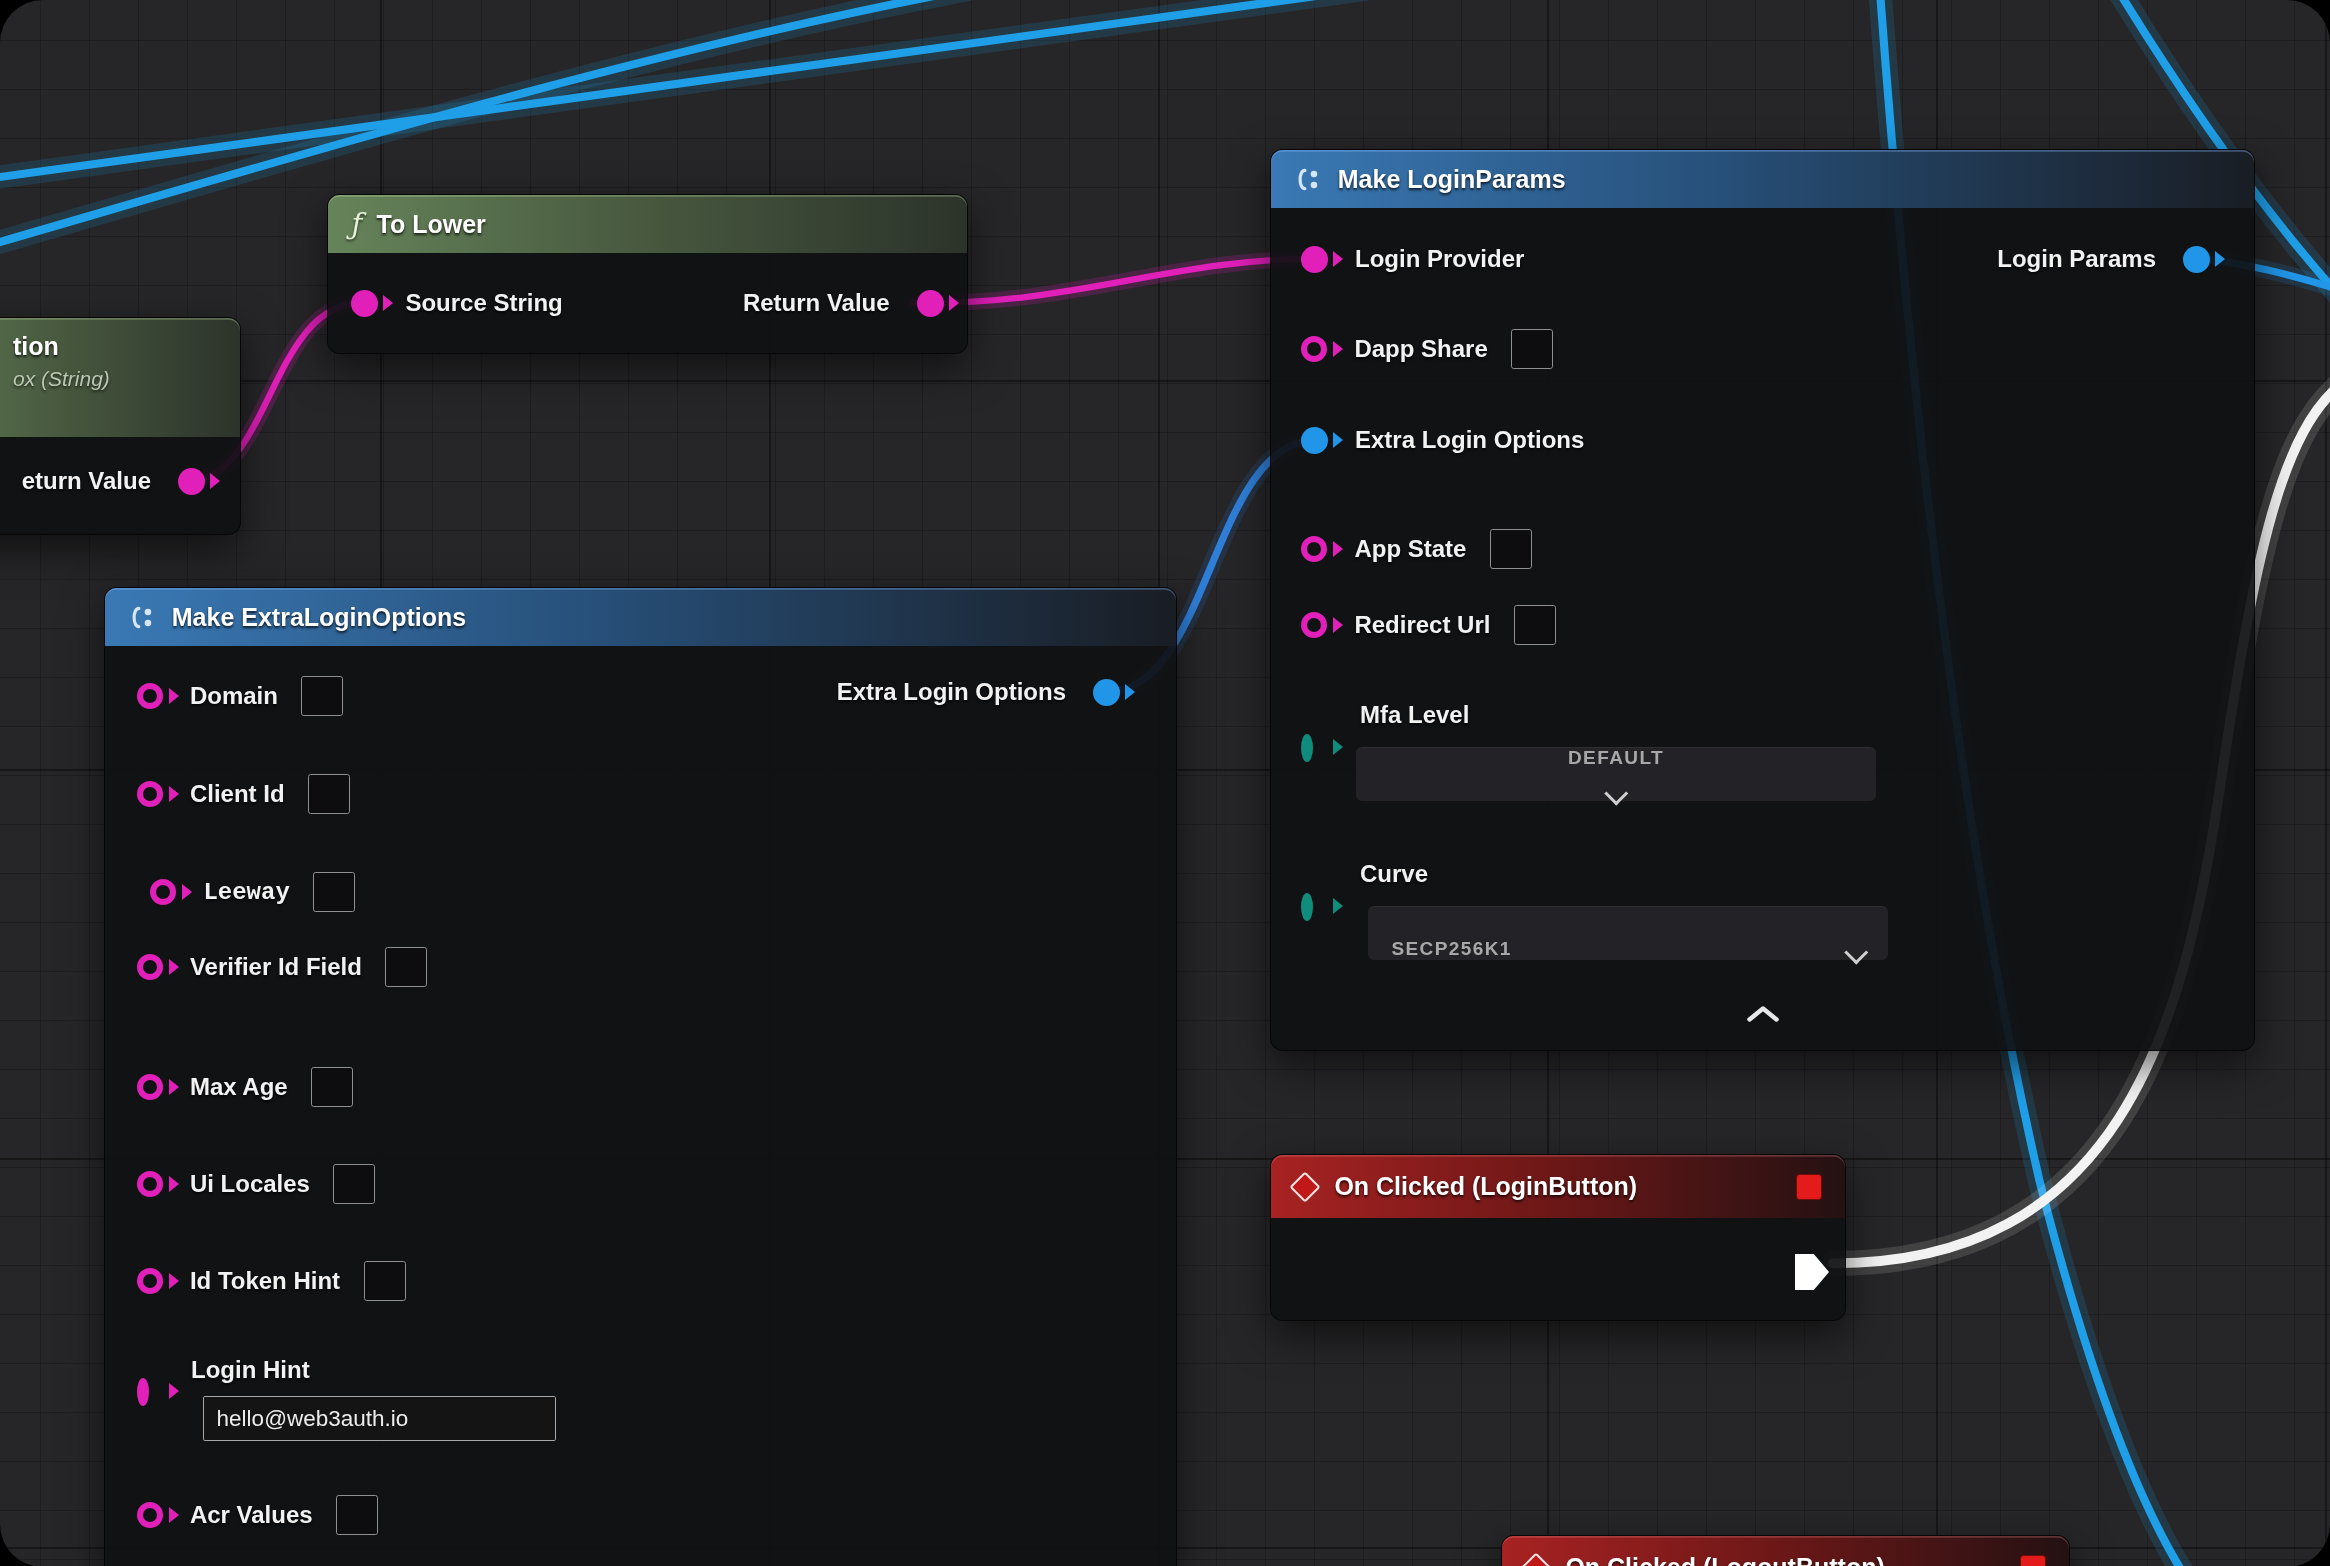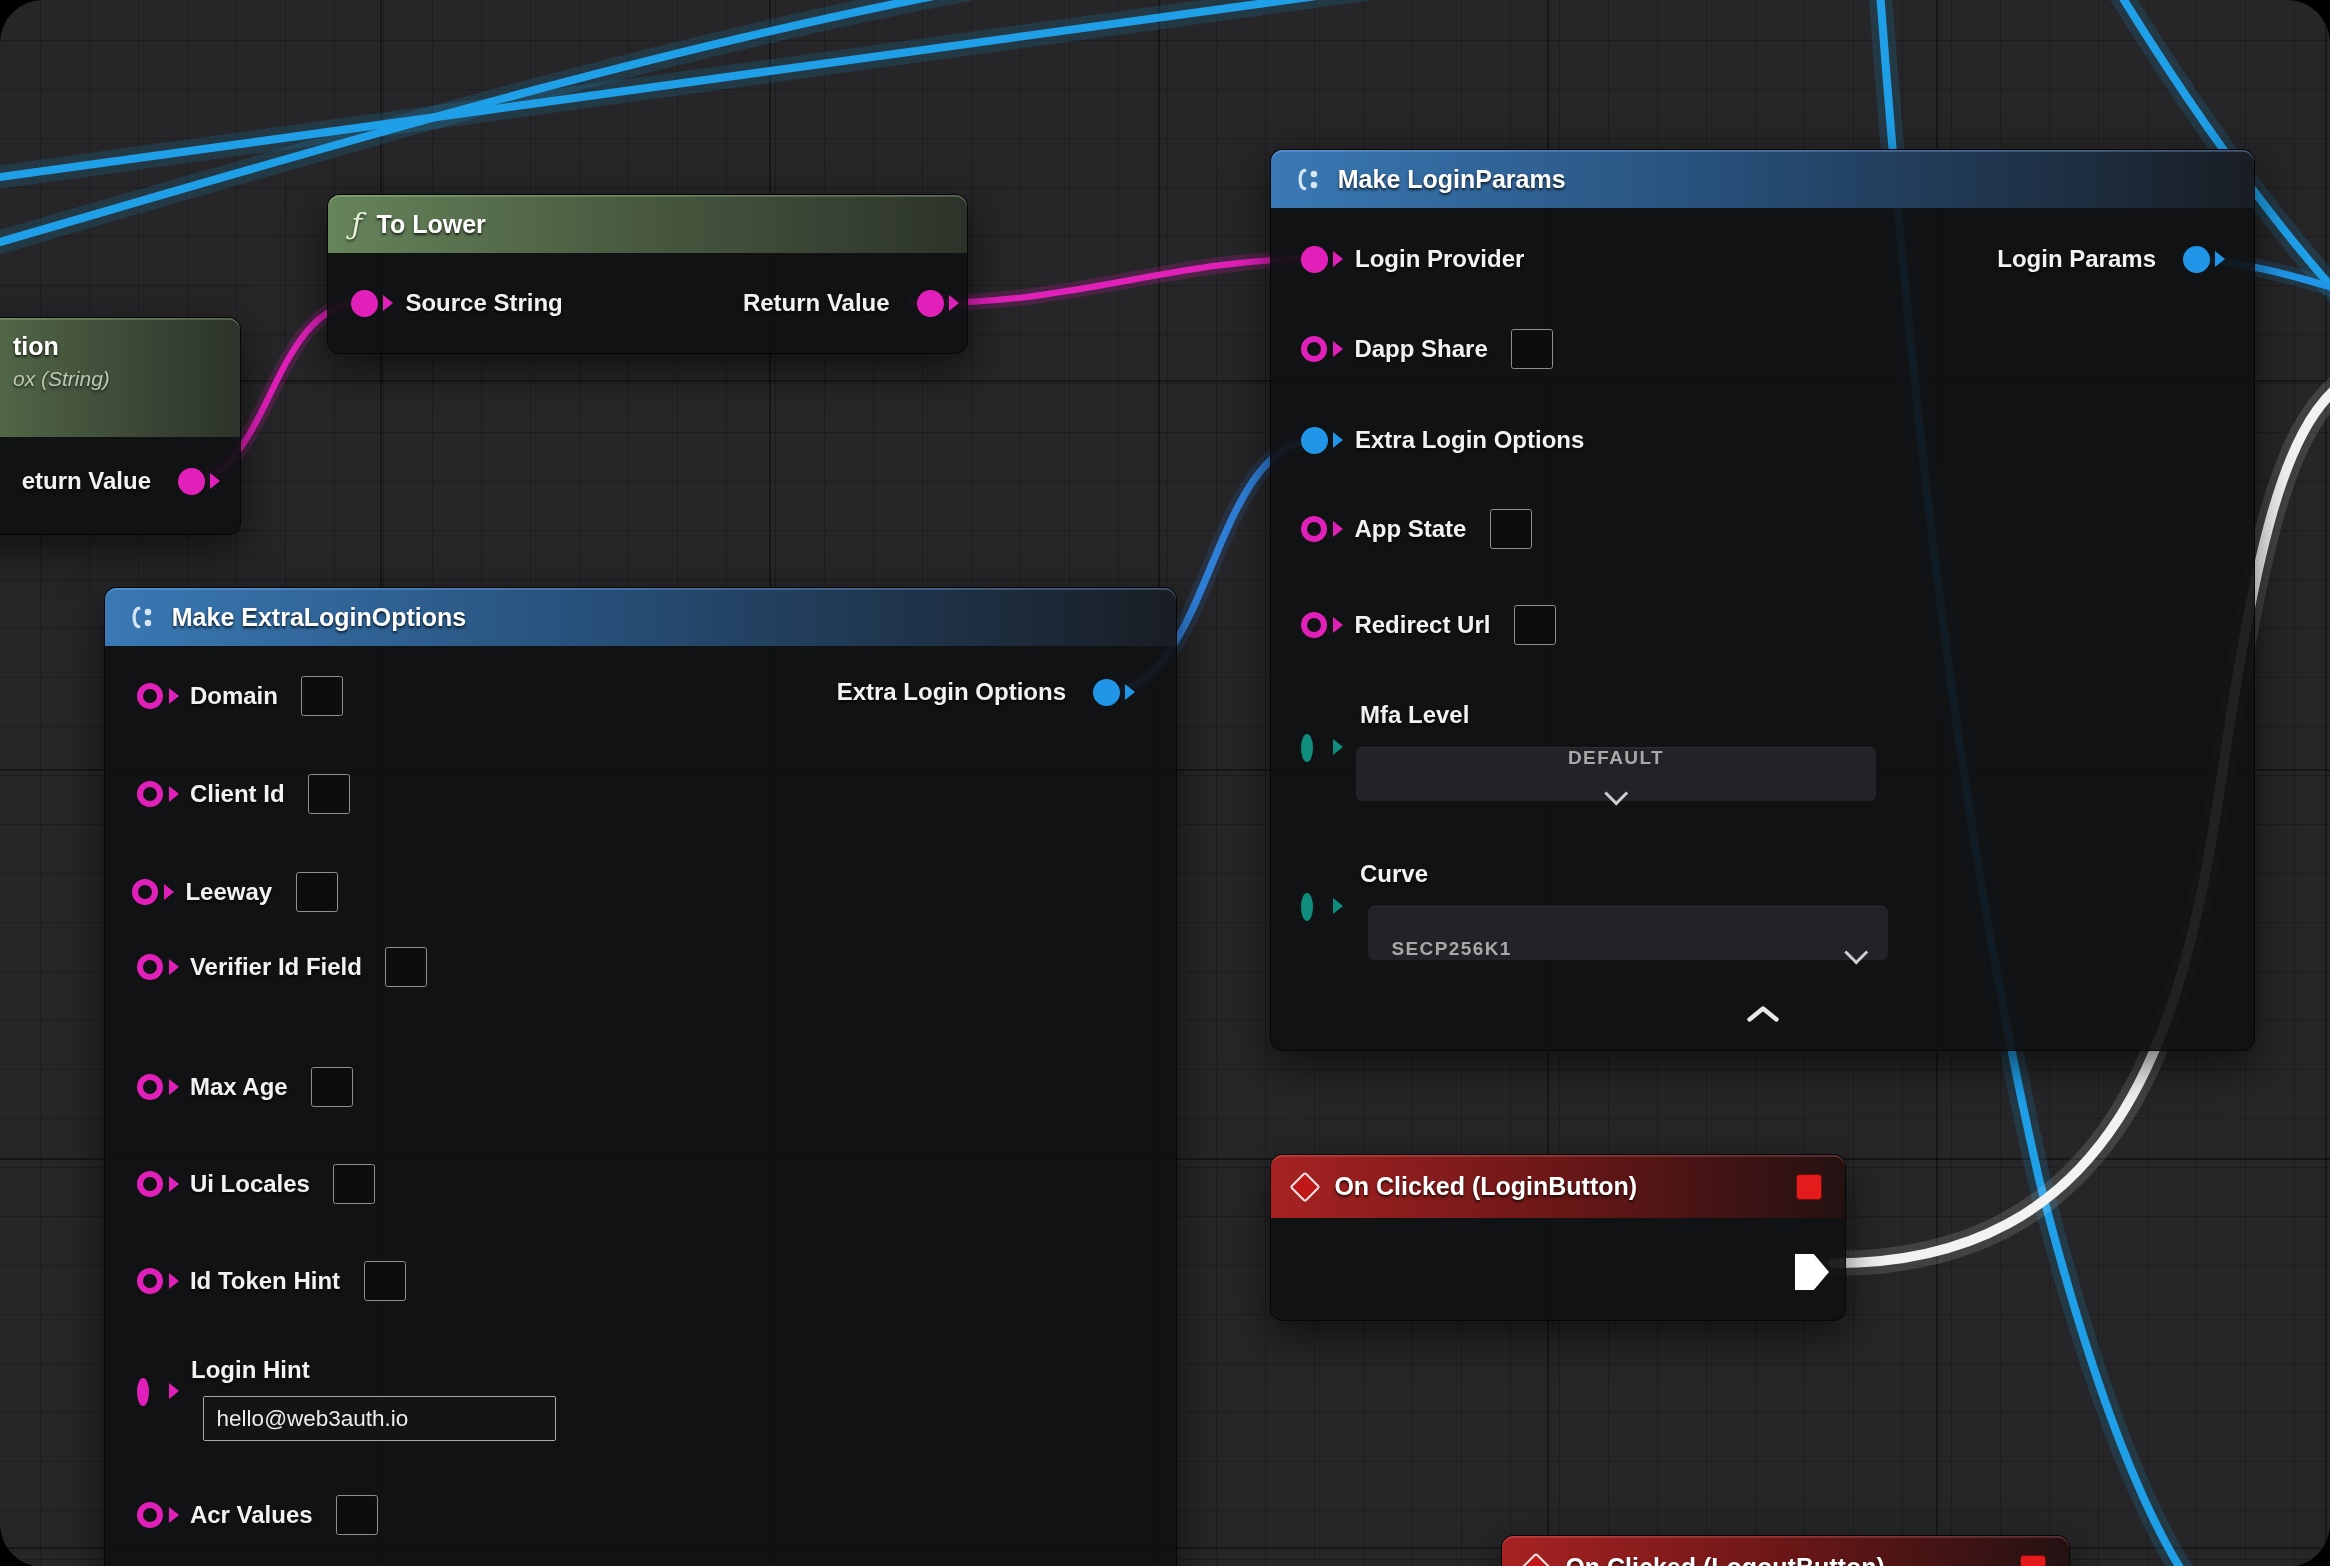--- a/index.html
+++ b/index.html
@@ -165,21 +165,21 @@
       <div class="row" style="top:81px;left:31.5px;">
         <span class="pin hollow magenta"></span>
         <span class="plabel">Domain</span>
         <span class="checkbox"></span>
       </div>
       <div class="row" style="top:179px;left:31.5px;">
         <span class="pin hollow magenta"></span>
         <span class="plabel">Client Id</span>
         <span class="checkbox"></span>
       </div>
-      <div class="row" style="top:277px;left:27px;">
+      <div class="row" style="top:277px;left:45px;font-family:Liberation Mono, monospace;">
         <span class="pin hollow magenta"></span>
         <span class="plabel">Leeway</span>
         <span class="checkbox"></span>
       </div>
       <div class="row" style="top:352px;left:31.5px;">
         <span class="pin hollow magenta"></span>
         <span class="plabel">Verifier Id Field</span>
         <span class="checkbox"></span>
       </div>
       <div class="row" style="top:472px;left:31.5px;">
@@ -234,21 +234,21 @@
       </div>
       <div class="row" style="top:172px;left:30px;">
         <span class="pin hollow magenta"></span>
         <span class="plabel">Dapp Share</span>
         <span class="checkbox"></span>
       </div>
       <div class="row" style="top:263px;left:30px;">
         <span class="pin solid blue"></span>
         <span class="plabel">Extra Login Options</span>
       </div>
-      <div class="row" style="top:352px;left:30px;">
+      <div class="row" style="top:372px;left:30px;">
         <span class="pin hollow magenta"></span>
         <span class="plabel">App State</span>
         <span class="checkbox"></span>
       </div>
       <div class="row" style="top:448px;left:30px;">
         <span class="pin hollow magenta"></span>
         <span class="plabel">Redirect Url</span>
         <span class="checkbox"></span>
       </div>
 

